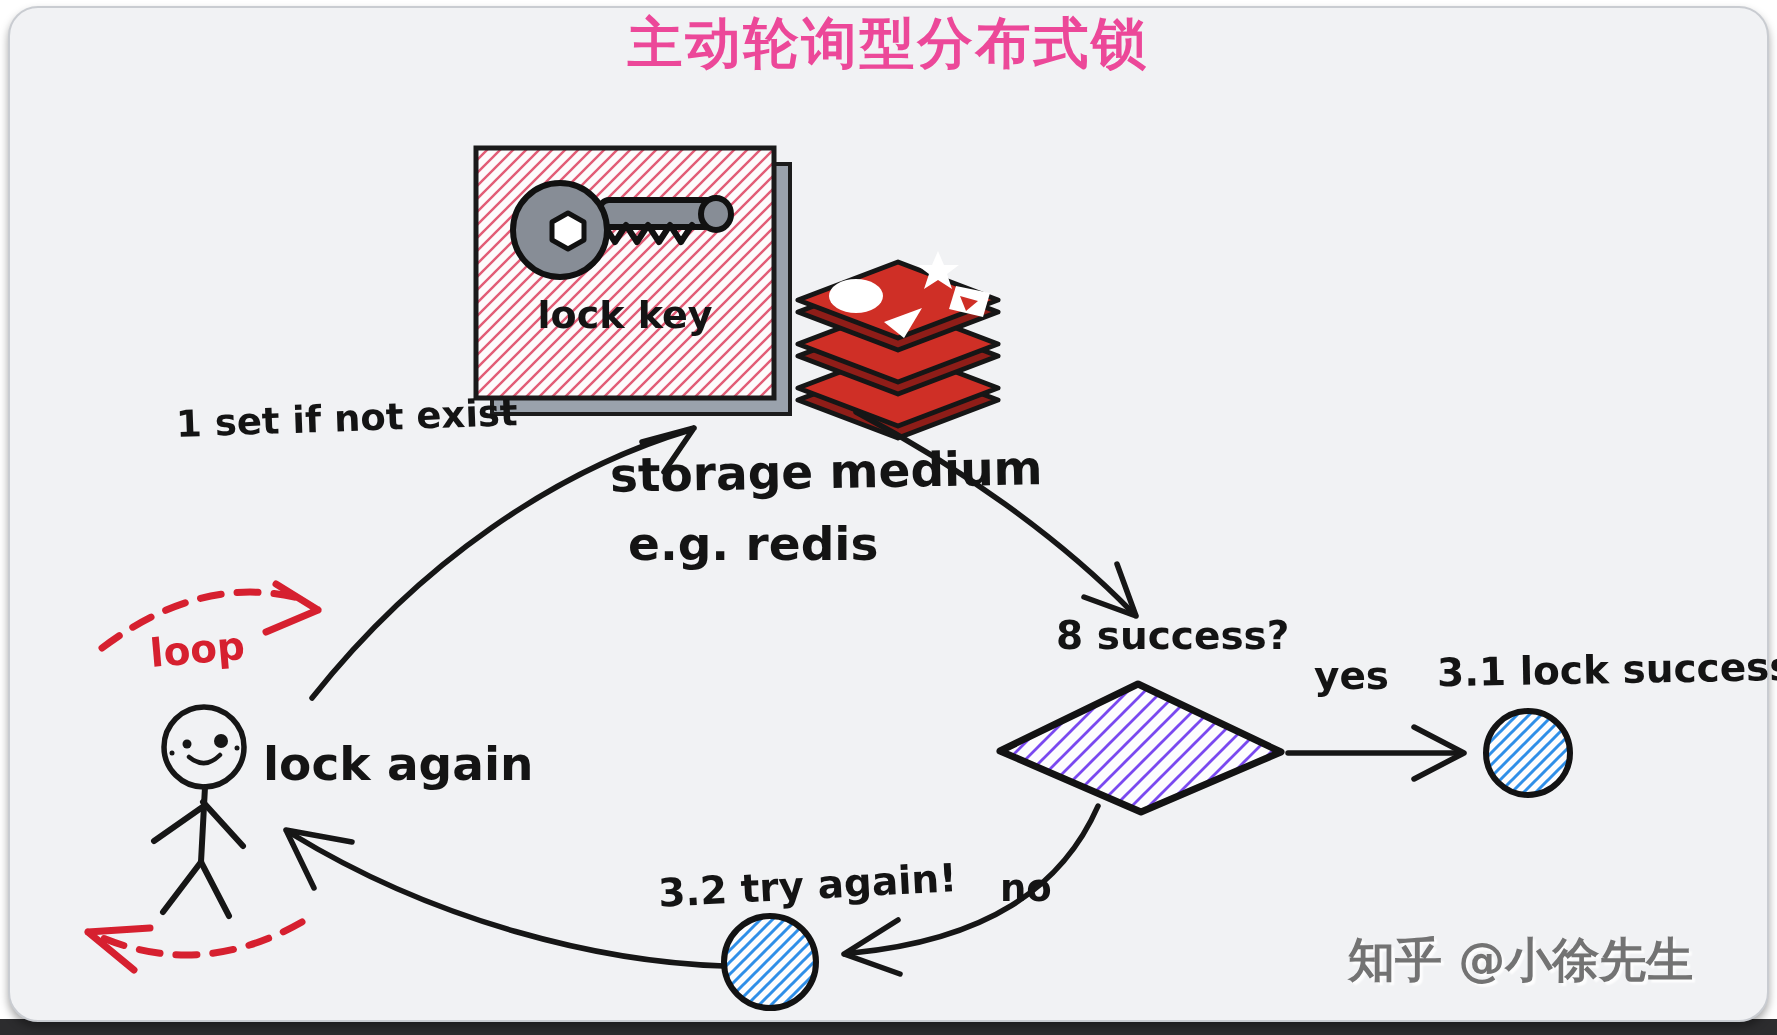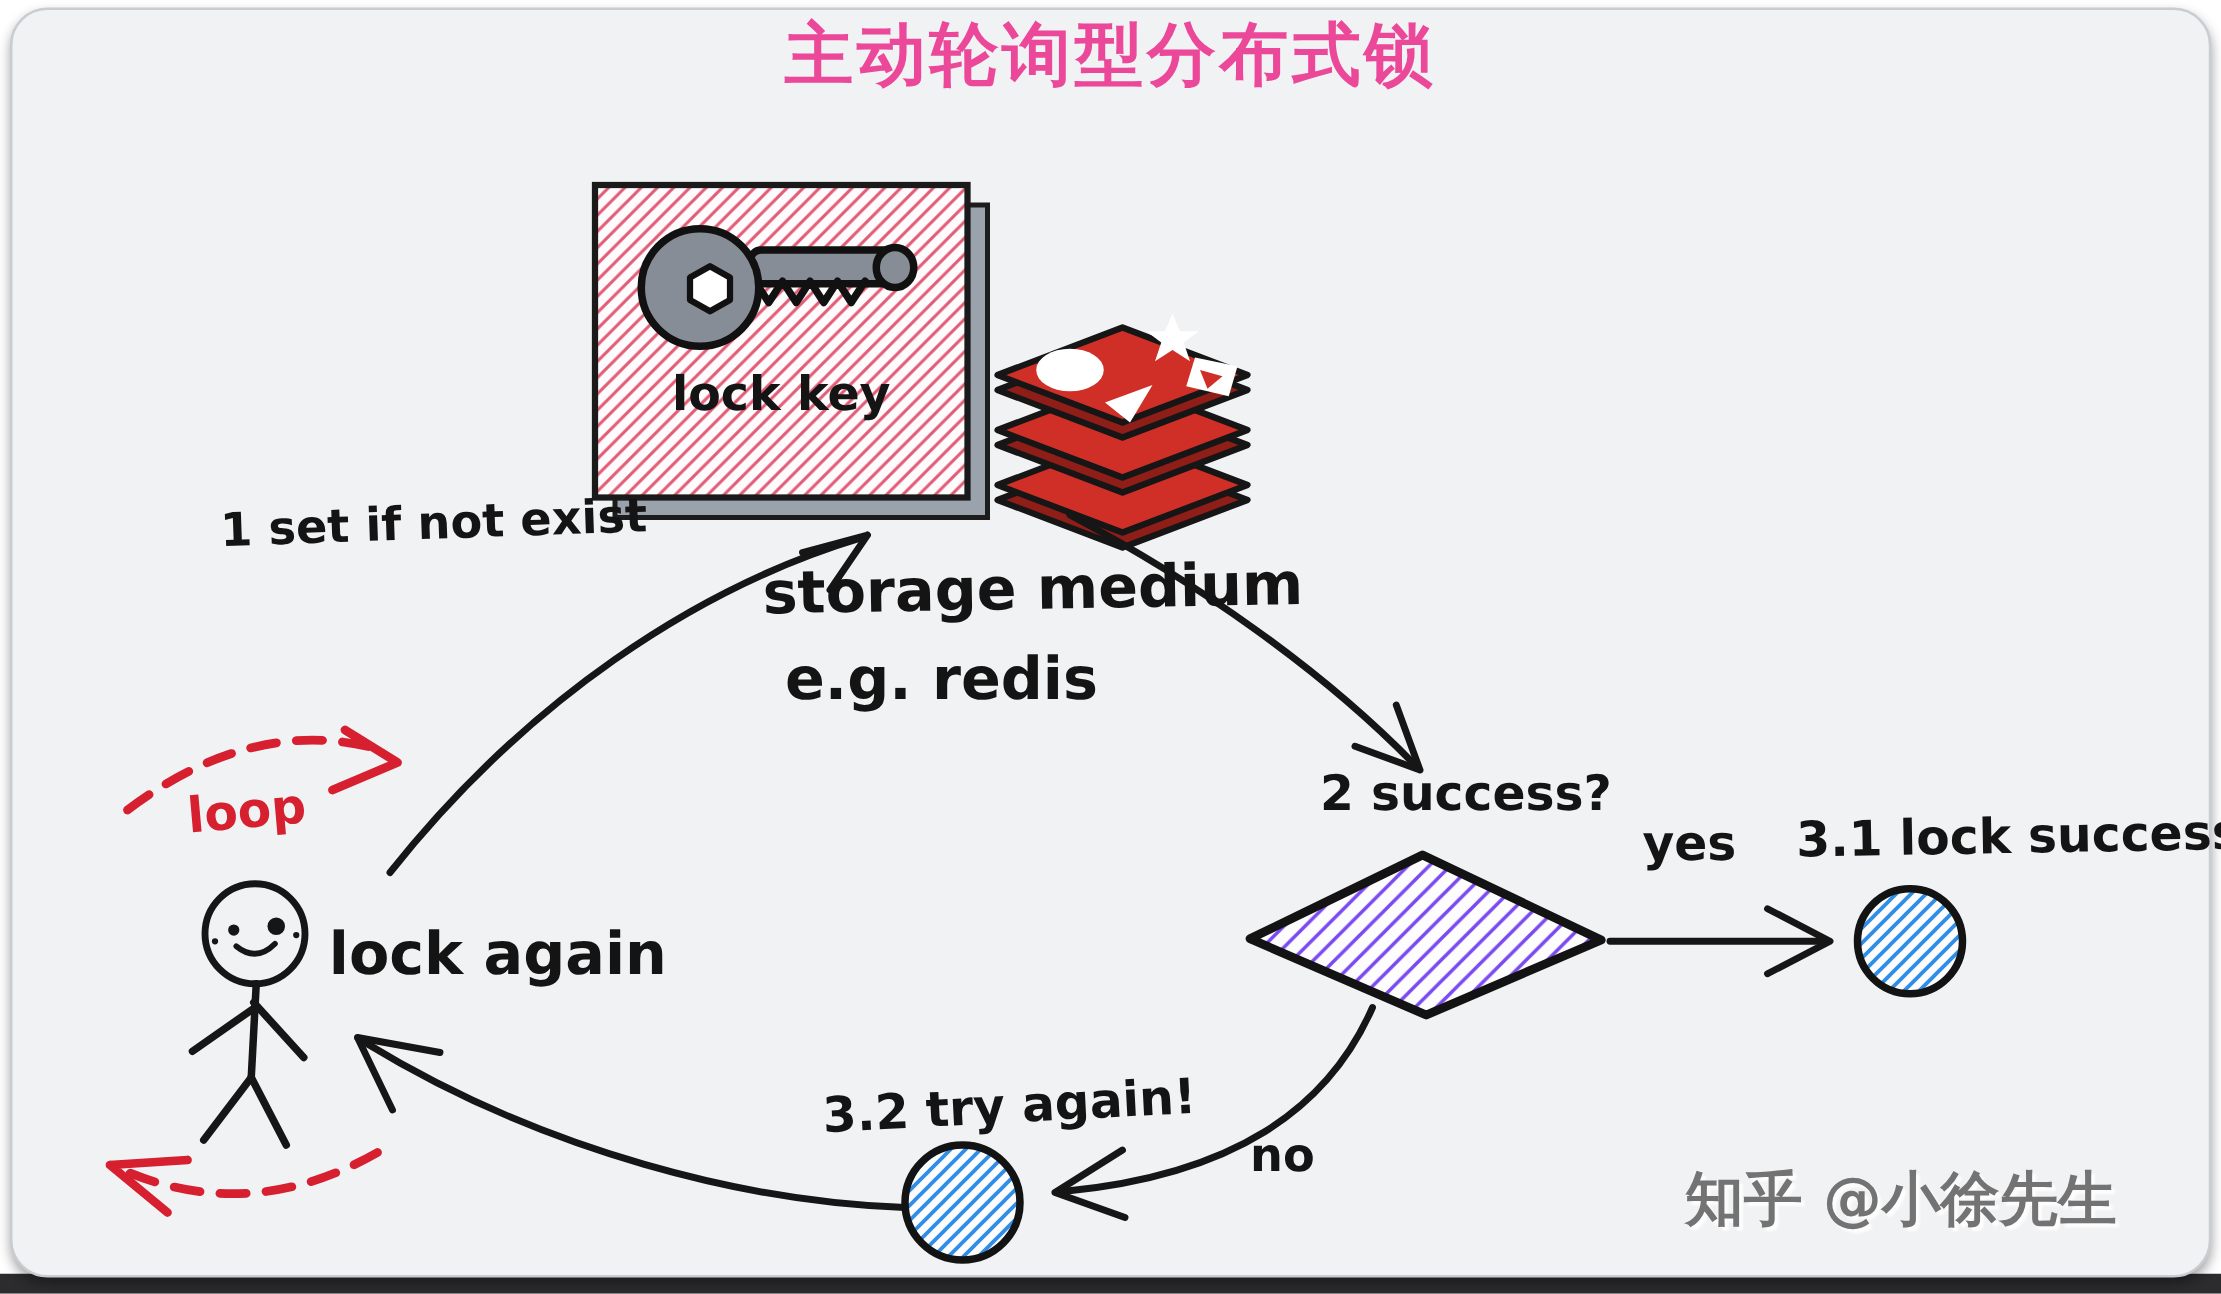--- a/index.html
+++ b/index.html
@@ -14,21 +14,21 @@
   #title{left:0;top:16px;width:100%;text-align:center;font-size:55px;font-weight:800;color:#ec4899;letter-spacing:3px;}
   #lock-key-label{left:476px;top:296px;width:298px;text-align:center;font-size:38px;}
   #step1-label{left:176px;top:400px;font-size:37px;transform:rotate(-2deg);}
   #storage-line1{left:610px;top:448px;font-size:47px;transform:rotate(-1deg);}
   #storage-line2{left:616px;top:520px;font-size:47px;margin-left:12px;}
   #loop-label{left:150px;top:630px;font-size:39px;color:#d6202f;transform:rotate(-5deg);}
   #lock-taker-label{left:263px;top:740px;font-size:47px;}
   #step2-label{left:1056px;top:616px;font-size:39px;}
   #yes-label{left:1314px;top:656px;font-size:39px;}
   #success-label{left:1437px;top:650px;font-size:39px;transform:rotate(-1deg);}
-  #no-label{left:1000px;top:906px;font-size:37px;}
+  #no-label{left:1000px;top:870px;font-size:37px;}
   #retry-label{left:658px;top:866px;font-size:39px;transform:rotate(-3deg);}
   #watermark{left:1348px;top:936px;font-size:47px;font-weight:700;color:#737373;
     text-shadow:3px 3px 2px rgba(255,255,255,.85);}
 </style>
 </head>
 <body>
 
 <div id="stage">
   <div id="bottom-strip"></div>
   <div id="card"></div>
@@ -133,20 +133,20 @@
       <circle cx="770" cy="962" r="46" fill="url(#hatchBlue)" stroke="#131313" stroke-width="6"></circle>
     </svg>
 
     <div class="lbl" id="title">主动轮询型分布式锁</div>
     <div class="lbl" id="lock-key-label">lock key</div>
     <div class="lbl" id="step1-label">1 set if not exist</div>
     <div class="lbl" id="storage-line1">storage medium</div>
     <div class="lbl" id="storage-line2">e.g. redis</div>
     <div class="lbl" id="loop-label">loop</div>
     <div class="lbl" id="lock-taker-label">lock again</div>
-    <div class="lbl" id="step2-label">2 success?</div>
+    <div class="lbl" id="step2-label">8 success?</div>
     <div class="lbl" id="yes-label">yes</div>
     <div class="lbl" id="success-label">3.1 lock success!</div>
     <div class="lbl" id="no-label">no</div>
     <div class="lbl" id="retry-label">3.2 try again!</div>
     <div class="lbl" id="watermark">知乎 @小徐先生</div>
   </div>
 </div>
 
 </body></html>

